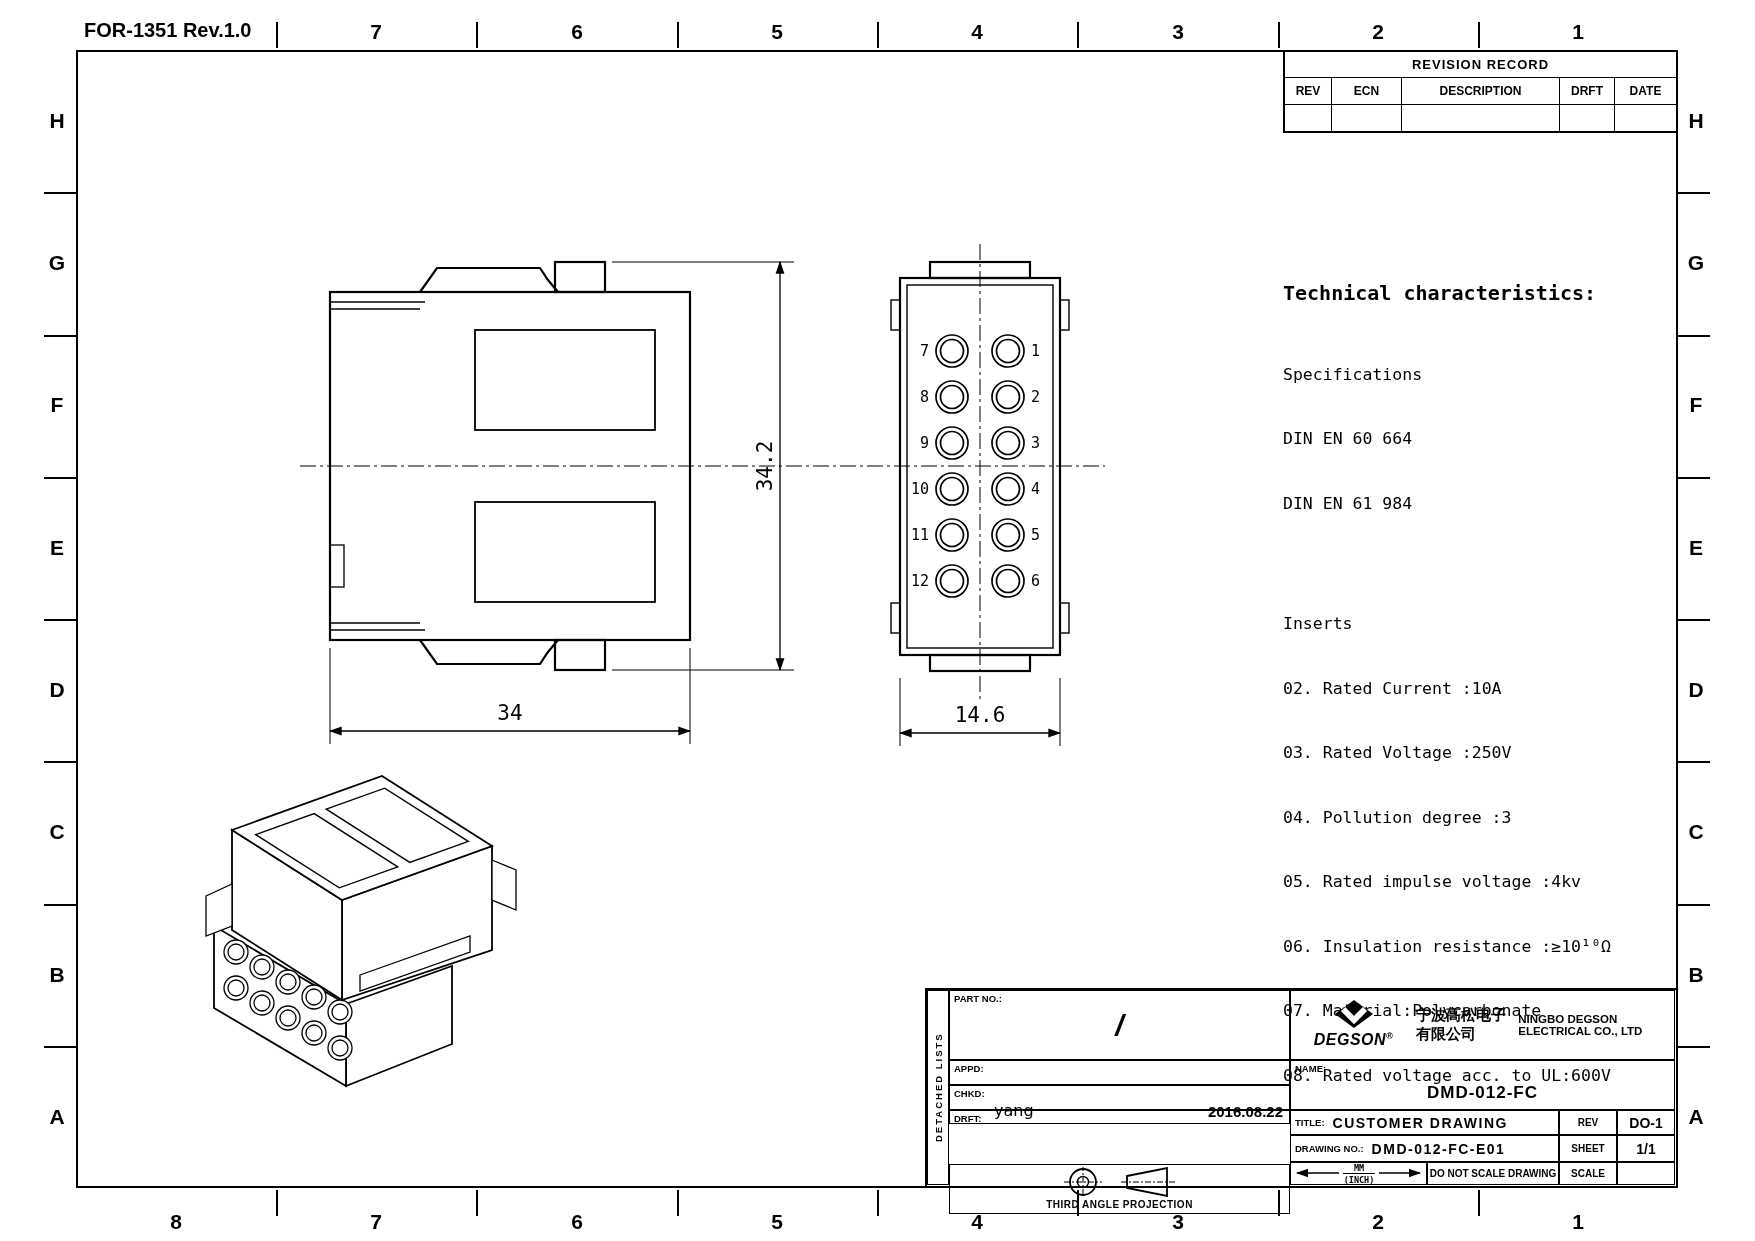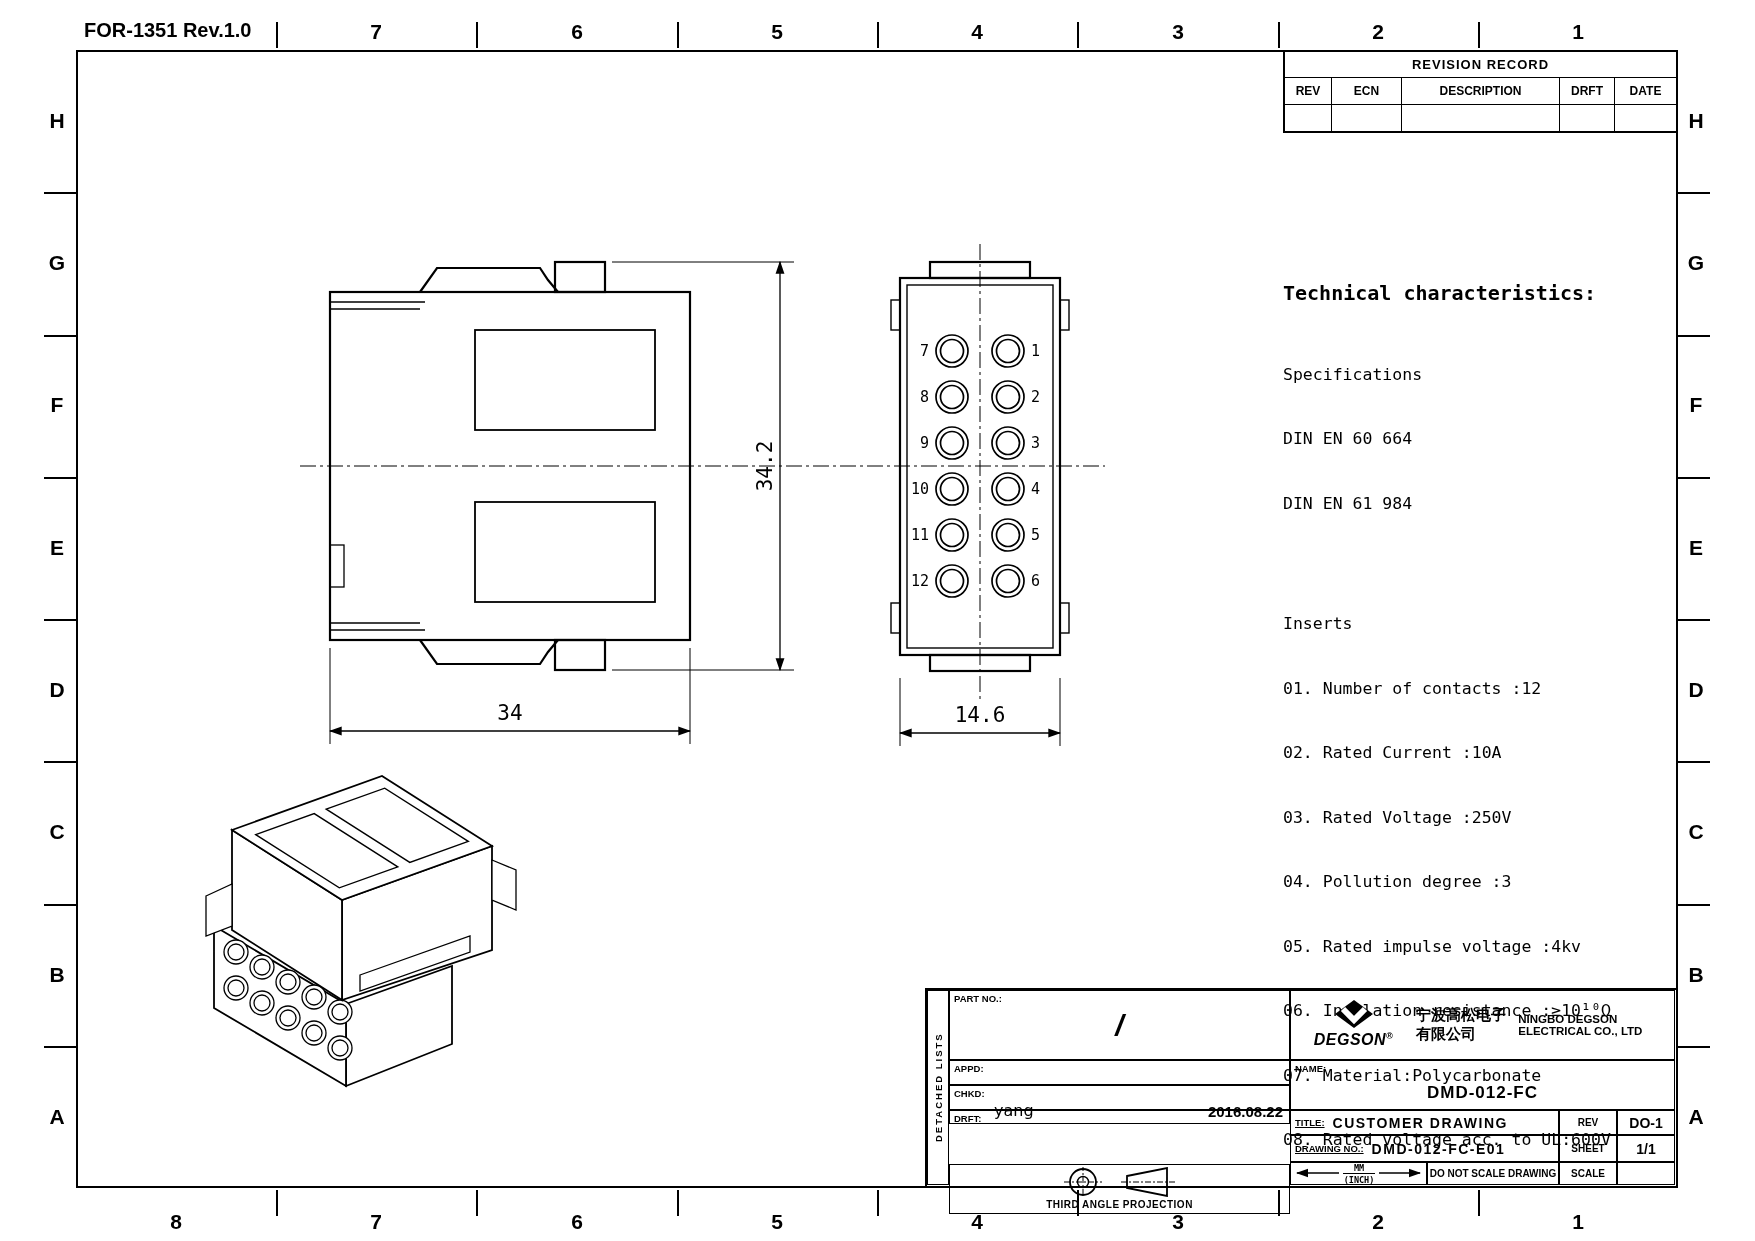--- a/index.html
+++ b/index.html
@@ -54,21 +54,21 @@
   .companycell{display:flex;align-items:center;}
   .logo{width:125px;display:flex;flex-direction:column;align-items:center;justify-content:center;}
   .brand{font-size:16px;font-weight:bold;font-style:italic;letter-spacing:.5px;margin-top:1px;}
   .brand sup{font-size:9px;}
   .cotext{flex:1;display:flex;align-items:center;gap:3px;padding-right:6px;}
   .cocn{font-size:15px;font-weight:bold;}
   .coen{font-size:11.5px;font-weight:bold;}
   .namecell .val{position:absolute;left:0;right:0;top:22px;text-align:center;
                  font-size:17px;font-weight:bold;letter-spacing:1px;}
   .inlinerow{display:flex;align-items:center;height:100%;padding-left:4px;box-sizing:border-box;gap:8px;}
-  .inlinerow .small{font-size:9.5px;font-weight:bold;white-space:nowrap;text-decoration:underline;}
+  .inlinerow .small{font-size:9.5px;font-weight:bold;white-space:nowrap;}
   .inlinerow .big{font-size:14px;font-weight:bold;letter-spacing:1.5px;white-space:nowrap;}
   .centercell{display:flex;align-items:center;justify-content:center;
               font-size:10px;font-weight:bold;}
   .centercell.val{font-size:14px;}
   svg text{font-family:"DejaVu Sans Mono",monospace;}
 </style>
 </head>
 <body>
 
 <div class="sheet">
@@ -159,21 +159,20 @@
     </div>
   </div>
 
   <div class="tech">
     <div class="ttitle">Technical characteristics:</div>
     <div>Specifications</div>
     <div>DIN EN 60 664</div>
     <div>DIN EN 61 984</div>
     <div class="gap"></div>
     <div>Inserts</div>
-    <div>01. Number of contacts :12</div>
     <div>02. Rated Current :10A</div>
     <div>03. Rated Voltage :250V</div>
     <div>04. Pollution degree :3</div>
     <div>05. Rated impulse voltage :4kv</div>
     <div>06. Insulation resistance :≥10¹⁰Ω</div>
     <div>07. Material:Polycarbonate</div>
     <div>08. Rated voltage acc. to UL:600V</div>
     
     
     

